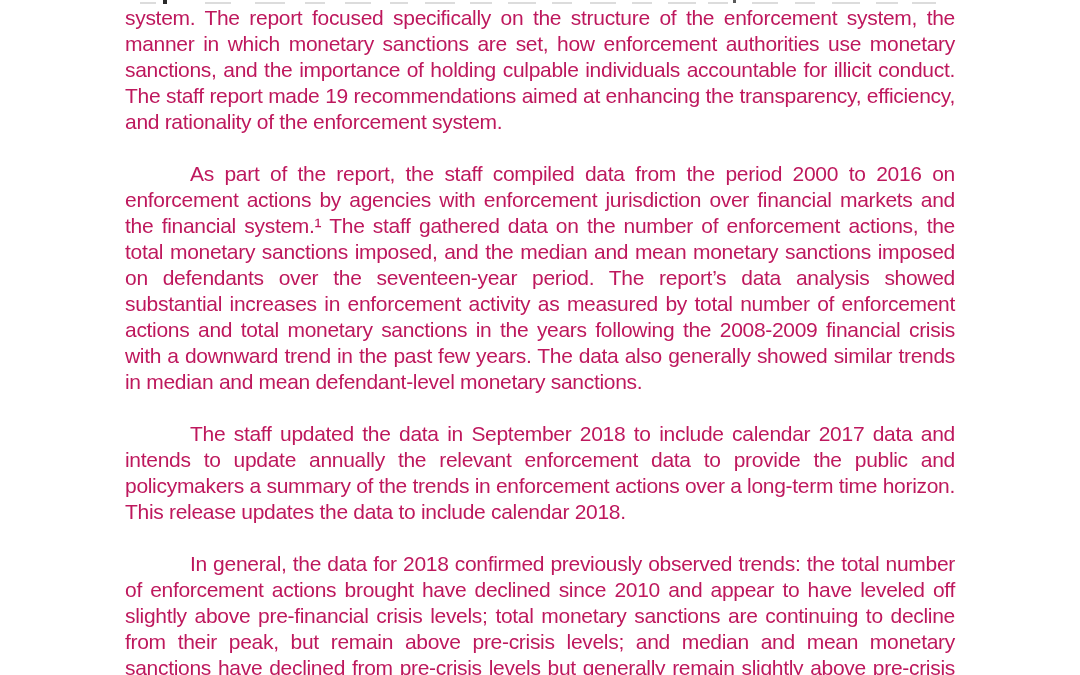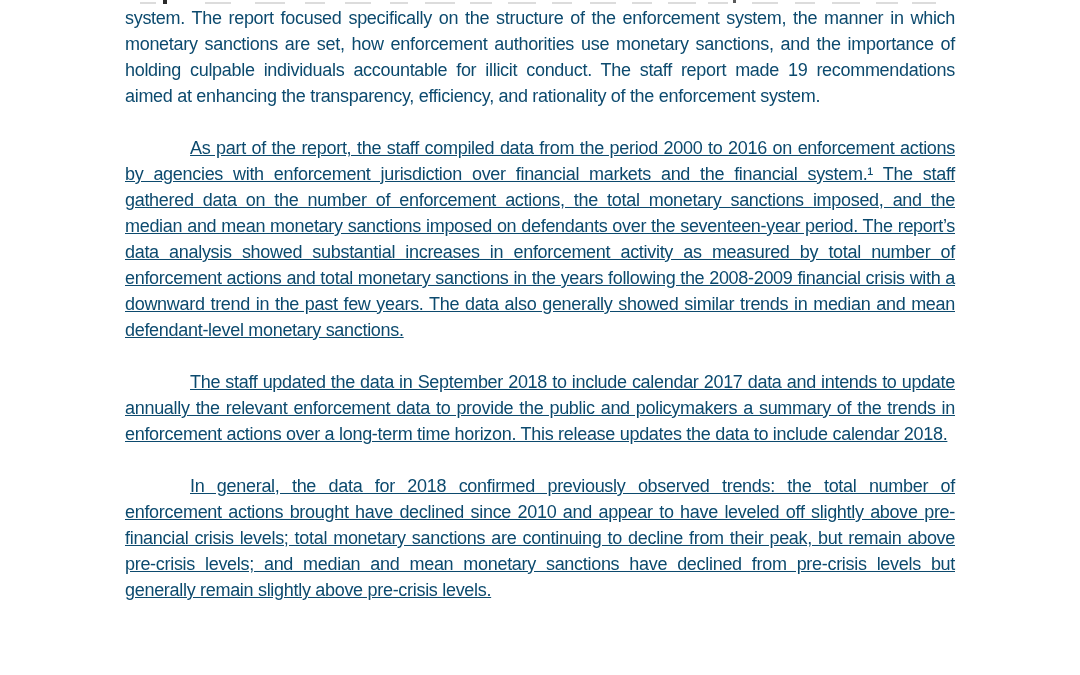--- a/index.html
+++ b/index.html
@@ -17,29 +17,28 @@
   }
   .text-block {
     position: absolute;
     left: 125px;
     top: 5px;
     width: 830px;
     color: #1a1a1a;
   }
   .text-block p {
     margin: 0 0 26px 0;
-    font-size: 18px;
+    font-size: 21px;
     line-height: 26px;
     letter-spacing: -0.3px;
     text-align: justify;
-    color: #0c4a6e;
+    color: #be185d;
   }
   .text-block p.indent {
     text-indent: 65px;
-    text-decoration: underline;
   }
   
   .clipped-line {
     position: absolute;
     top: 0;
     left: 0;
     width: 1080px;
     height: 5px;
     overflow: hidden;
   }

